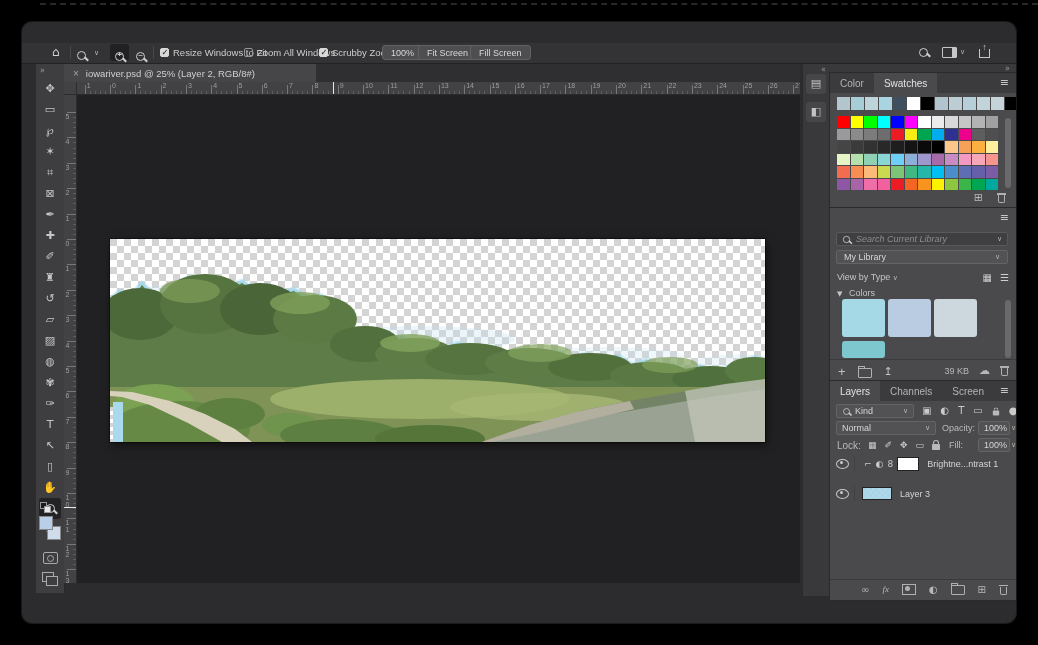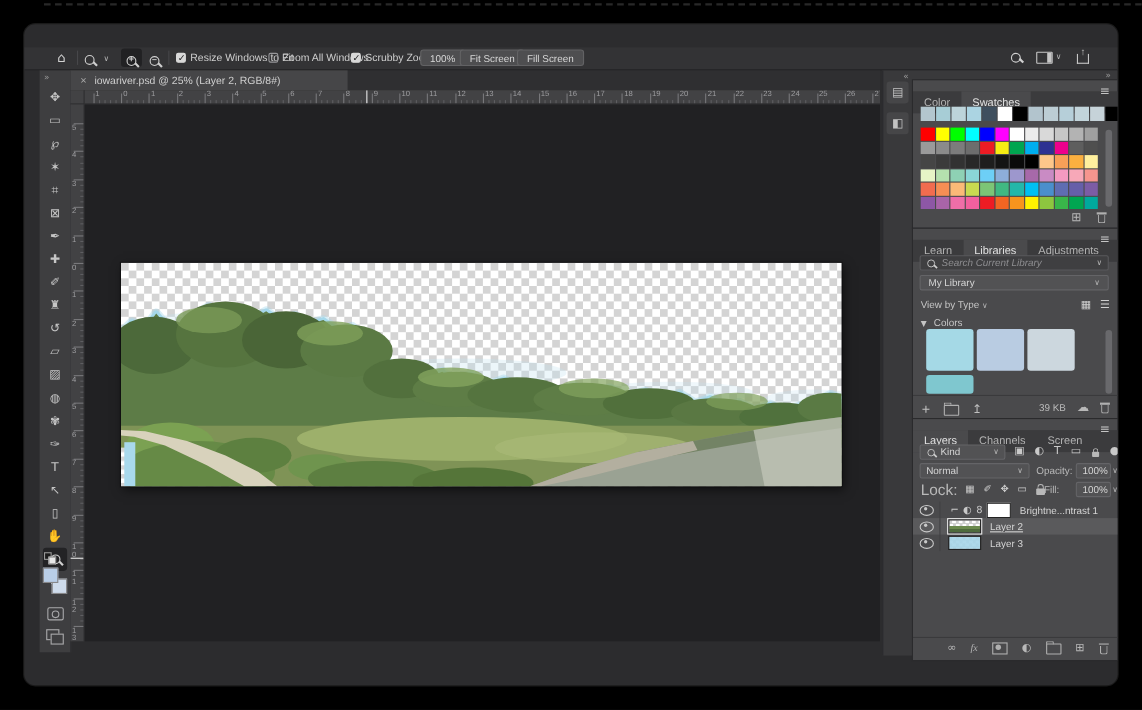--- a/index.html
+++ b/index.html
@@ -82,21 +82,21 @@
   .dockstrip{position:absolute;left:780px;top:42px;width:27px;height:532px;background:#39393b;border-left:1px solid #2a2a2c;}
   .dockstrip .dchev{position:absolute;right:4px;top:1px;font-size:8px;color:#9a9a9a;}
   .dockicon{position:absolute;left:3px;width:20px;height:20px;background:#464648;border-radius:3px;color:#c3c3c3;font-size:11px;text-align:center;line-height:20px;font-family:"DejaVu Sans",sans-serif;}
   
   .panelshead{position:absolute;left:808px;top:42px;width:186px;height:9px;background:#39393b;}
   .panelshead .pchev{position:absolute;right:6px;top:0px;font-size:8px;color:#9a9a9a;}
   .panel{position:absolute;left:808px;width:186px;background:#4a4a4c;box-shadow:0 0 0 1px #2a2a2c;}
   .panel-colors{top:51px;height:134px;}
   .panel-libraries{top:186px;height:172px;}
   .panel-layers{top:359px;height:219px;}
-  .ptabs{position:absolute;left:0;top:10px;width:100%;height:20px;background:#3b3b3d;display:flex;}
+  .ptabs{position:absolute;left:0;top:0;width:100%;height:20px;background:#3b3b3d;display:flex;}
   .ptab{height:20px;padding:0 10px;font-size:10px;color:#b3b3b3;display:flex;align-items:center;}
   .ptab.active{background:#4a4a4c;color:#e2e2e2;}
   .pmenu{position:absolute;right:7px;top:3px;font-size:11px;color:#c5c5c5;}
   .sw{display:inline-block;box-sizing:border-box;}
   #recentrow{position:absolute;left:7px;top:24px;display:flex;gap:1px;}
   #recentrow .sw{width:13px;height:13px;}
   #swgrid{position:absolute;left:7px;top:43px;width:162px;display:flex;flex-wrap:wrap;gap:1px;}
   #swgrid .sw{width:12.5px;height:11.5px;}
   .pscroll{position:absolute;background:#69696c;border-radius:4px;}
   .colors-scroll{right:5px;top:45px;width:6px;height:70px;}
@@ -128,21 +128,21 @@
   .lfilter{top:23px;height:14px;}
   .lblend{top:40px;height:14px;}
   .llock{top:57px;height:14px;gap:7px;padding-left:7px;box-sizing:border-box;}
   .pselect{height:14px;background:#525254;border:1px solid #646467;border-radius:2px;box-sizing:border-box;display:flex;align-items:center;padding:0 5px;font-size:9px;color:#d5d5d5;gap:4px;}
   .pselect .chev{margin-left:auto;}
   .fsel{position:absolute;left:6px;top:0;width:78px;}
   .ficons{position:absolute;left:92px;top:1px;display:flex;gap:9px;color:#c9c9c9;font-size:10px;align-items:center;font-family:"DejaVu Sans",sans-serif;}
   .bsel{position:absolute;left:6px;top:0;width:100px;}
   .olabel{position:absolute;left:112px;top:2px;font-size:9px;color:#b9b9b9;}
   .oval{position:absolute;left:148px;top:0;width:32px;}
-  .locklabel{font-size:14px;color:#b9b9b9;}
+  .locklabel{font-size:10px;color:#b9b9b9;}
   .lockicons{display:flex;gap:8px;color:#c9c9c9;font-size:9px;align-items:center;font-family:"DejaVu Sans",sans-serif;}
   .filllabel{position:absolute;left:112px;top:2px;font-size:9px;color:#b9b9b9;}
   .lock{width:8px;height:6px;background:#b9b9b9;border-radius:1px;position:relative;display:inline-block;margin-top:4px;}
   .lock::before{content:"";position:absolute;left:1px;top:-4px;width:6px;height:5px;border:1.3px solid #b9b9b9;border-bottom:none;border-radius:3px 3px 0 0;box-sizing:border-box;}
   #layerlist{position:absolute;left:0;top:73px;width:100%;height:124px;}
   .layerrow{position:absolute;left:0;width:100%;height:15px;display:flex;align-items:center;}
   .layerrow.sel{background:#5a5a5c;}
   .eyecell{width:24px;display:flex;justify-content:center;border-right:1px solid #414143;align-self:stretch;align-items:center;}
   .eye{width:11px;height:8px;border:1px solid #c9c9c9;border-radius:50%;position:relative;display:inline-block;}
   .eye::after{content:"";position:absolute;left:3px;top:1.8px;width:3px;height:3px;border-radius:50%;background:#c9c9c9;}
@@ -752,25 +752,20 @@
           <span class="sw" style="background: rgb(0, 169, 157);"></span>
         </div>
       <div class="pscroll colors-scroll"></div>
       <div class="panelbottomicons">
         <span class="newicon">⊞</span>
         <span class="trash"></span>
       </div>
     </div>
 
     <div class="panel panel-libraries">
-      <div class="ptabs" id="lib-tabs">
-          <span class="ptab">Learn</span>
-          <span class="ptab active">Libraries</span>
-          <span class="ptab">Adjustments</span>
-        </div>
       <span class="pmenu glyphf">≡</span>
       <div class="libsearch">
         <span class="mag" style="transform:scale(.8)"></span>
         <span class="ph">Search Current Library</span>
         <span class="chev glyphf">∨</span>
       </div>
       <div class="libselect">
         <span>My Library</span>
         <span class="chev glyphf">∨</span>
       </div>
@@ -861,27 +856,20 @@
               <span class="eye"></span>
             </span>
             <span class="clipicons">
               <span>⌐</span>
               <span>◐</span>
               <span>8</span>
             </span>
             <span class="maskthumb"></span>
             <span class="lname">Brightne...ntrast 1</span>
           </div>
-          <div class="layerrow sel" style="top: 17px;">
-            <span class="eyecell">
-              <span class="eye"></span>
-            </span>
-            <span class="lthumb thumb-landscape selb"></span>
-            <span class="lname u">Layer 2</span>
-          </div>
           <div class="layerrow" style="top: 32px;">
             <span class="eyecell">
               <span class="eye"></span>
             </span>
             <span class="lthumb thumb-blue"></span>
             <span class="lname">Layer 3</span>
           </div>
         </div>
       <div class="layersbottom">
         <span class="icons">

